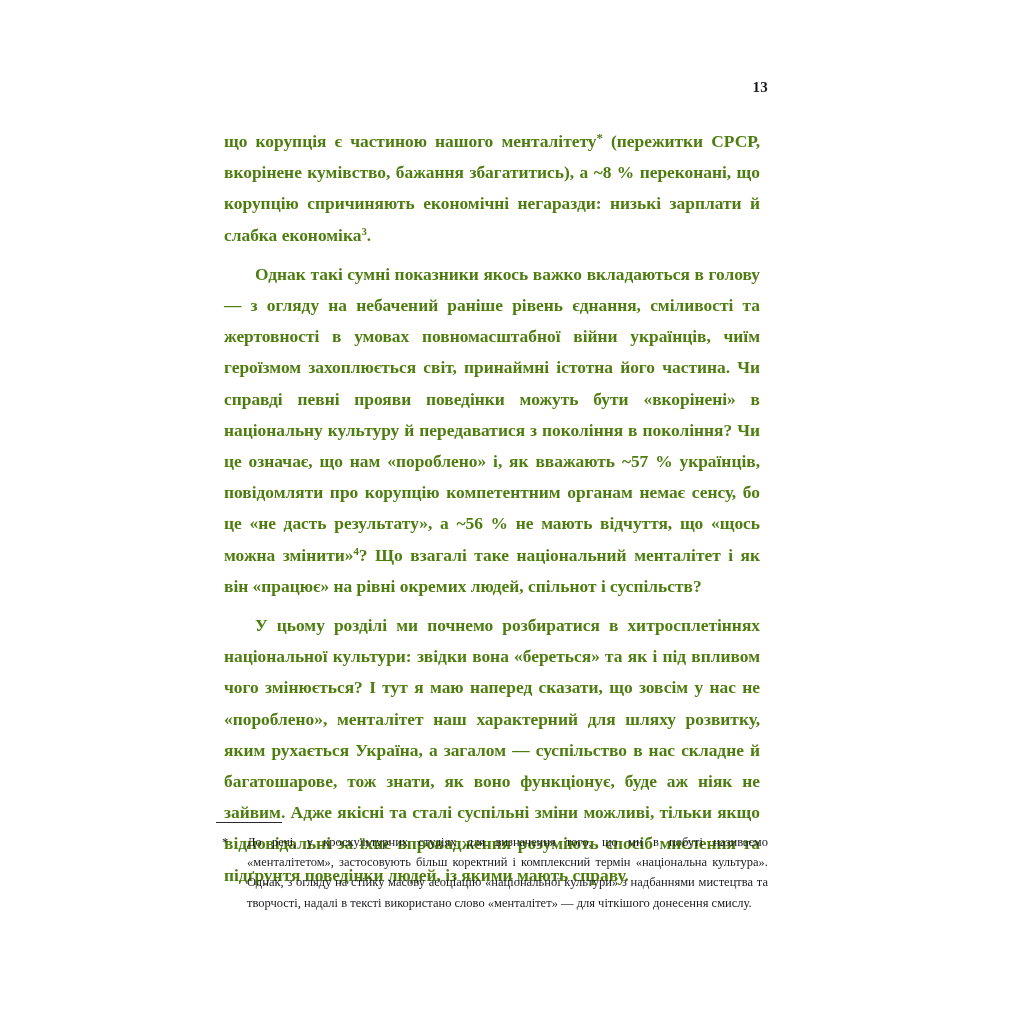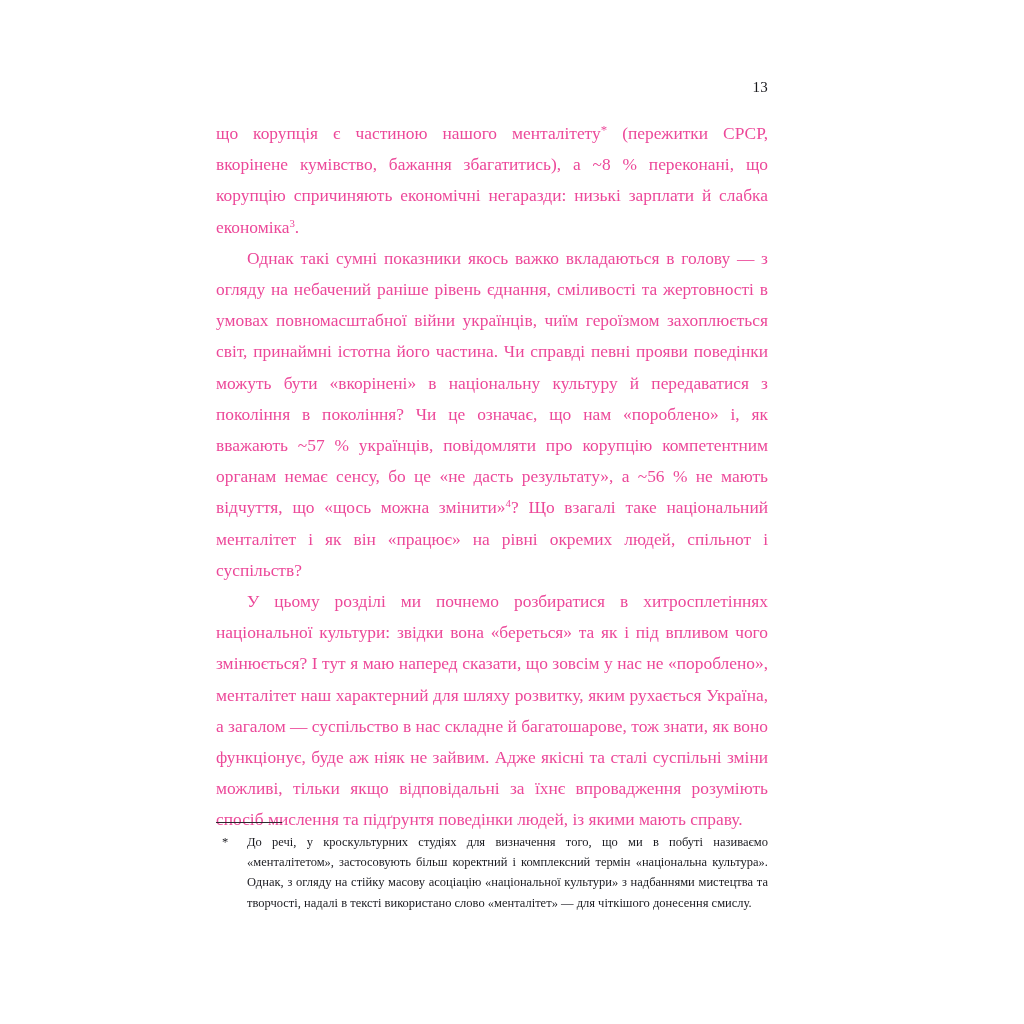--- a/index.html
+++ b/index.html
@@ -23,40 +23,41 @@
   .folio-row {
     position: absolute;
     top: 78px;
     left: 216px;
     width: 552px;
     text-align: right;
   }
   .folio {
     font-family: "Liberation Serif", "DejaVu Serif", serif;
     font-size: 15px;
-    font-weight: normal;
+    font-weight: bold;
     color: #17171b;
     letter-spacing: .2px;
   }
 
   
   .textblock {
     position: absolute;
     top: 118px;
     left: 216px;
     width: 552px;
   }
   p.body {
-    margin: 0;
+    margin: 8px;
     font-size: 17.4px;
     line-height: 31.2px;
     text-align: justify;
     text-justify: inter-word;
     hyphens: manual;
-    color: #ec4899;
+    color: #4d7c0f;
+    font-weight: bold;
   }
   p.body + p.body { margin-top: 0; }
   p.indent { text-indent: 31px; }
 
   sup.ref {
     font-size: 0.62em;
     vertical-align: 0.52em;
     line-height: 0;
   }
   sup.star {

